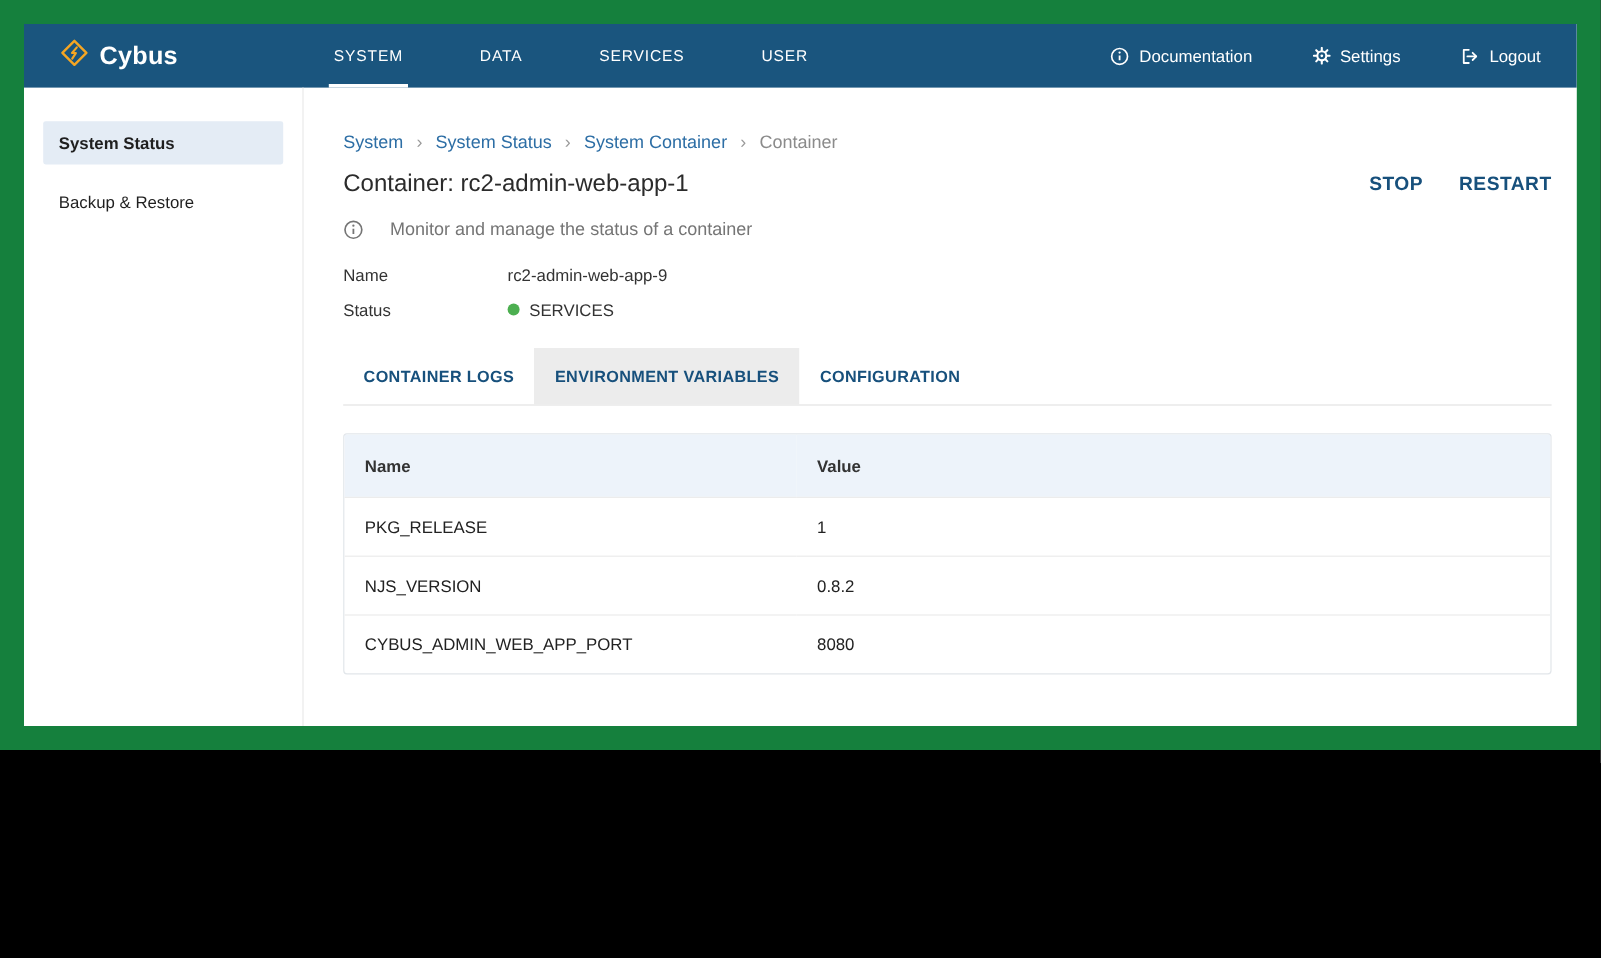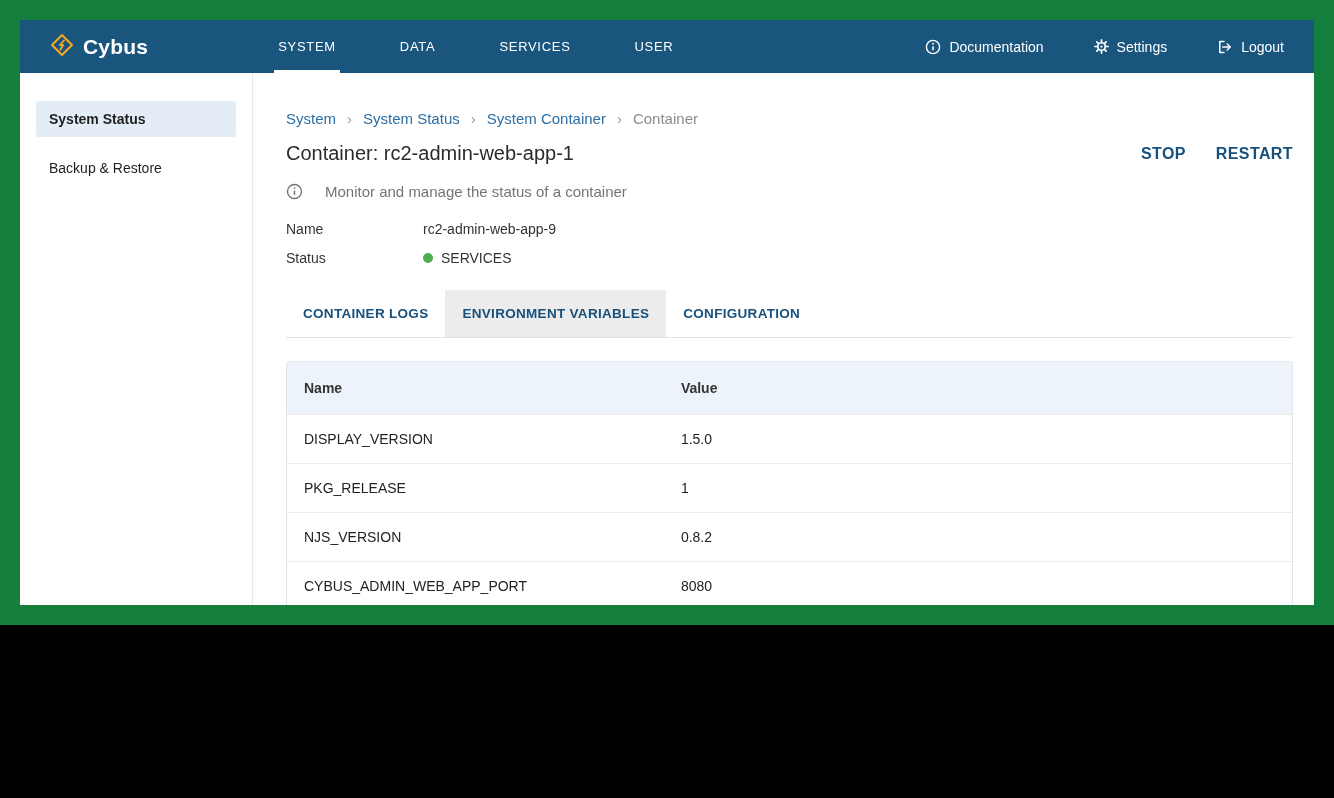--- a/index.html
+++ b/index.html
@@ -351,24 +351,20 @@
 
         <table class="env-table">
           <thead>
             <tr>
               <th class="col-name">Name</th>
               <th>Value</th>
             </tr>
           </thead>
           <tbody>
             <tr>
-              <td>DISPLAY_VERSION</td>
-              <td>1.5.0</td>
-            </tr>
-            <tr>
               <td>PKG_RELEASE</td>
               <td>1</td>
             </tr>
             <tr>
               <td>NJS_VERSION</td>
               <td>0.8.2</td>
             </tr>
             <tr>
               <td>CYBUS_ADMIN_WEB_APP_PORT</td>
               <td>8080</td>

